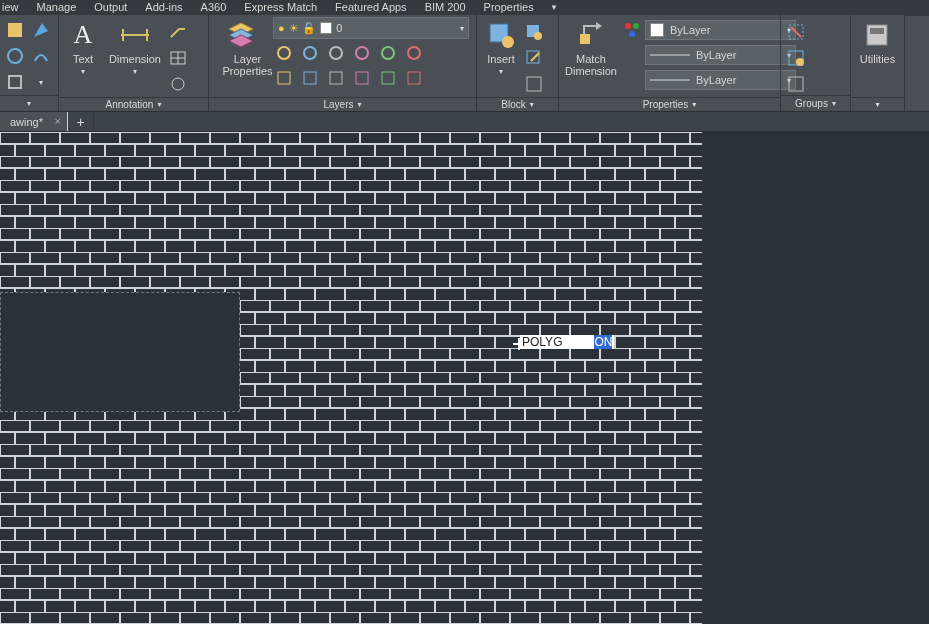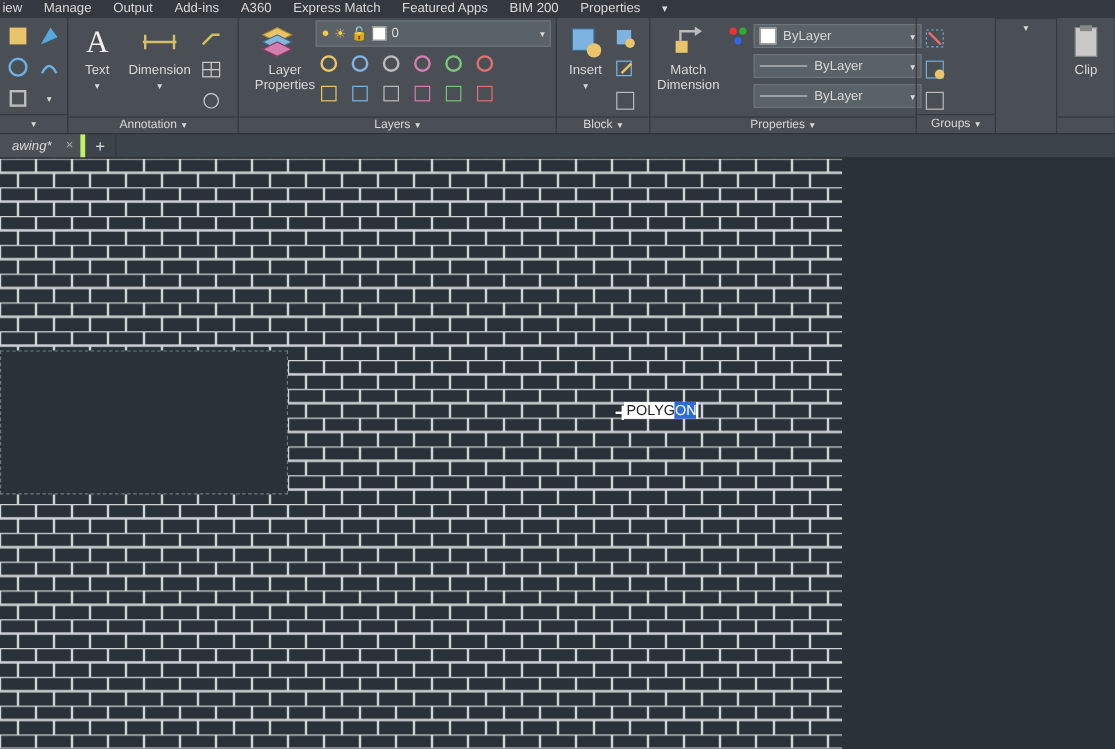--- a/index.html
+++ b/index.html
@@ -12,33 +12,33 @@
   .panel-body { flex: 1; display: flex; align-items: flex-start; padding: 2px 4px 0 4px; gap: 2px; }
   .panel-title { height: 16px; font-size: 10px; color: #d8d8d8; text-align: center; border-top: 1px solid #33393f; display: flex; align-items: center; justify-content: center; gap: 4px; }
   .panel-title .arrow { font-size: 8px; }
   .bigbtn { display: flex; flex-direction: column; align-items: center; justify-content: flex-start; padding: 2px 4px; gap: 2px; color: #d8d8d8; font-size: 11px; cursor: default; height: 80px; }
   .bigbtn .icon { width: 32px; height: 32px; display: flex; align-items: center; justify-content: center; }
   .smicon { width: 22px; height: 22px; display: flex; align-items: center; justify-content: center; cursor: default; }
   .layer-dd { width: 196px; height: 22px; background: #5a6167; border: 1px solid #6d747a; display: flex; align-items: center; padding: 0 4px; gap: 4px; font-size: 11px; margin-left: 2px; }
   .layer-dd .sw { width: 12px; height: 12px; background: #fff; border: 1px solid #888; }
   .layer-dd .arrow { margin-left: auto; font-size: 8px; }
   .layer-icons-row { display: flex; gap: 4px; margin-left: 2px; margin-top: 3px; }
-  .prop-dd { width: 140px; height: 20px; background: #5a6167; border: 1px solid #6d747a; display: flex; align-items: center; padding: 0 4px; font-size: 11px; gap: 6px; }
+  .prop-dd { width: 151px; height: 20px; background: #5a6167; border: 1px solid #6d747a; display: flex; align-items: center; padding: 0 4px; font-size: 11px; gap: 6px; }
   .prop-dd .arrow { margin-left: auto; font-size: 8px; }
   .prop-dd .linebox { width: 40px; height: 10px; display: flex; align-items: center; }
   .prop-swatch { width: 14px; height: 14px; background: #fff; border: 1px solid #888; }
   .tabstrip { height: 20px; background: #3d434a; display: flex; align-items: stretch; border-bottom: 1px solid #2a2f34; }
-  .tab { padding: 0 24px 0 10px; background: #4b5157; display: flex; align-items: center; font-size: 11px; position: relative; border-right: 4px solid #bef264; font-style: italic;}
+  .tab { padding: 0 24px 0 10px; background: #4b5157; display: flex; align-items: center; font-size: 11px; position: relative; border-right: 1px solid #bef264; }
   .tab .close { position: absolute; right: 6px; top: 3px; font-size: 11px; color: #aaa; }
   .tab-plus { width: 26px; display: flex; align-items: center; justify-content: center; color: #d8d8d8; font-size: 14px; border-right: 1px solid #33393f;}
   .canvas-wrap { position: relative; width: 929px; height: calc(624px - 14px - 98px - 20px); background: #2a3138; }
   .brick-layer { position: absolute; left: 0; top: 0; width: 702px; height: 100%; overflow: hidden; }
   .clear-rect { position: absolute; left: 0; top: 160px; width: 240px; height: 120px; background: #2a3138; border: 1px dashed #6e7880; }
   .cmd-tag { position: absolute; left: 520px; top: 203px; background: #fff; color: #222; font-size: 12px; font-family: Consolas, monospace; padding: 0 2px; display: flex; }
-  .cmd-tag .sel { background: #2f6bd6; color: #fff; }
+  .cmd-tag .sel { background: #2f6bd6; color: #fff; margin-left: 32px; }
   .cross { position: absolute; left: 513px; top: 206px; width: 12px; height: 12px;}
   .cross::before, .cross::after { content:""; position:absolute; background:#fff; }
   .cross::before { left:5px; top:0; width:2px; height:12px; }
   .cross::after  { top:5px; left:0; height:2px; width:12px; }
 </style>
 </head>
 <body>
 
 <div class="menubar">
   <span>iew</span>
@@ -353,37 +353,37 @@
           </span>
       </div>
     </div>
     <div class="panel-title">
         <span>Groups</span>
         <span class="arrow">▾</span>
       </div>
   </div>
 
   <div class="panel" style="width:54px">
-    <div class="panel-title">
-        <span class="arrow">▾</span>
-      </div>
-  </div>
-
-  <div class="panel" style="flex:1">
-    <div class="panel-body" style="justify-content:flex-start;">
+    <div class="panel-body" style="justify-content:center;">
       <div class="bigbtn">
         <div class="icon">
-          <svg width="24" height="30">
-              <rect x="3" y="3" width="18" height="24" fill="#c9c9c9" stroke="#888"></rect>
-              <rect x="7" y="1" width="10" height="5" fill="#888"></rect>
-            </svg>
-        </div>
-        <span>Clip</span>
-      </div>
-    </div>
+          <svg width="28" height="28">
+              <rect x="4" y="4" width="20" height="20" fill="#c9c9c9" stroke="#888"></rect>
+              <rect x="7" y="7" width="14" height="6" fill="#777"></rect>
+            </svg>
+        </div>
+        <span>Utilities</span>
+      </div>
+    </div>
+    <div class="panel-title">
+        <span class="arrow">▾</span>
+      </div>
+  </div>
+
+  <div class="panel" style="flex:1">
     <div class="panel-title"></div>
   </div>
 
 </div>
 
 <div class="tabstrip">
   <div class="tab">
     <span>awing*</span>
     <span class="close">×</span>
   </div>

